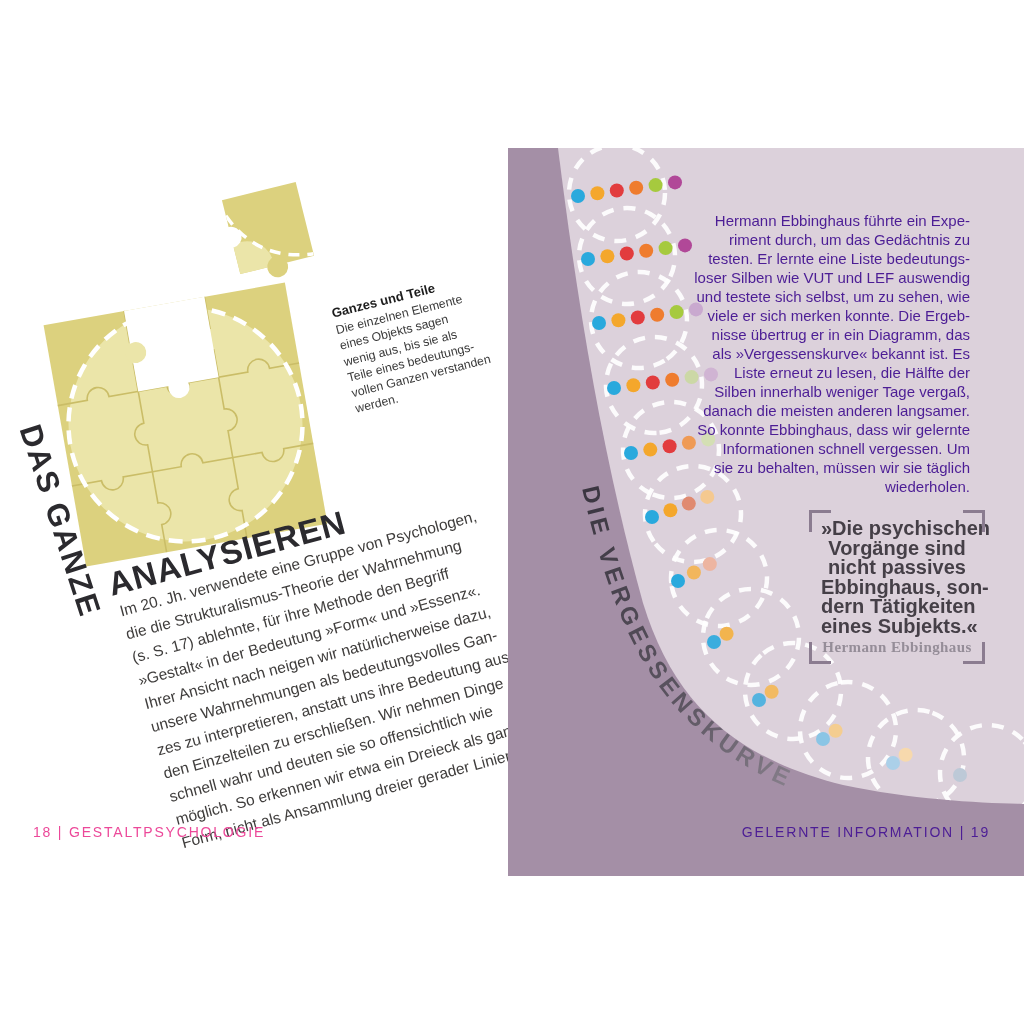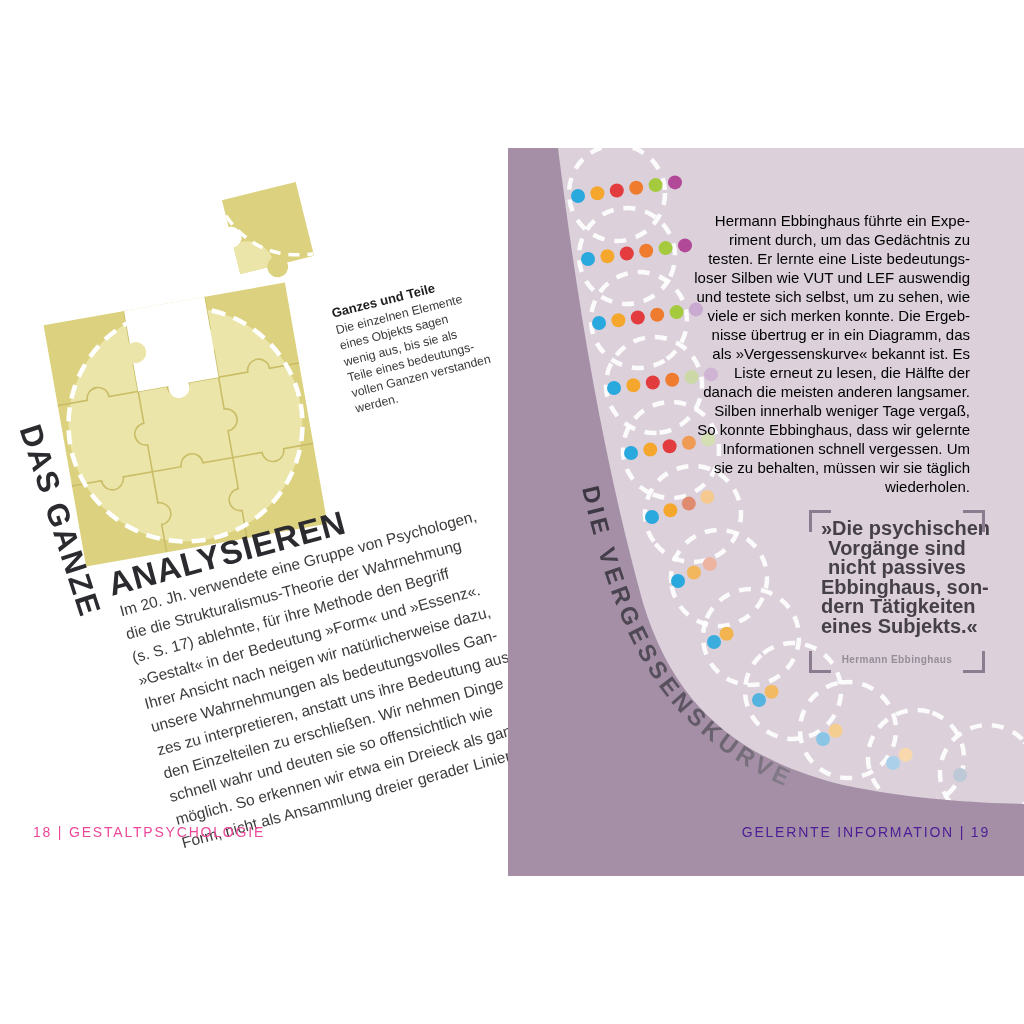--- a/index.html
+++ b/index.html
@@ -21,25 +21,25 @@
   .caption-title{font-size:13px;font-weight:bold;color:#1d1d1d;margin-bottom:2px;}
   .caption-lines div{font-size:12.3px;line-height:16.3px;white-space:nowrap;}
   .body-left{position:absolute;left:117px;top:452px;transform:rotate(-15deg);
      transform-origin:left top;color:#3f3d3c;}
   .body-left div{font-size:15.5px;line-height:24px;white-space:nowrap;}
   .footer{position:absolute;top:676px;font-size:14px;letter-spacing:1.8px;}
   #footer-left{left:33px;color:#ec4899;}
   #footer-right{right:34px;color:#4c1d95;text-align:right;}
   
   #curve-svg{position:absolute;left:0;top:0;}
-  .para-right{position:absolute;right:54px;top:63px;width:300px;text-align:right;color:#000000;}
+  .para-right{position:absolute;right:54px;top:63px;width:300px;text-align:right;color:#4c1d95;}
   .para-right div{font-size:15px;line-height:19px;white-space:nowrap;}
   .quote{position:absolute;left:313px;top:364px;width:152px;padding:7px 0 6px 0;text-align:center;}
   .quote-lines div{font-size:20px;line-height:19.5px;font-weight:bold;color:#453f47;white-space:nowrap;}
-  .quote-attr{margin-top:18px;font-size:10px;font-weight:bold;color:#958d98;letter-spacing:.4px;}
+  .quote-attr{margin-top:3px;font-size:15px;font-weight:bold;color:#958d98;letter-spacing:.4px;font-family:Liberation Serif, serif;}
   .bracket{position:absolute;width:19px;height:19px;border:0 solid #8b7c90;}
   .bk-tl{left:-12px;top:-2px;border-left-width:3.5px;border-top-width:3.5px;}
   .bk-tr{right:-12px;top:-2px;border-right-width:3.5px;border-top-width:3.5px;}
   .bk-bl{left:-12px;bottom:-2px;border-left-width:3.5px;border-bottom-width:3.5px;}
   .bk-br{right:-12px;bottom:-2px;border-right-width:3.5px;border-bottom-width:3.5px;}
   .ring{stroke:#fff;stroke-width:4.5;fill:none;opacity:.9;stroke-dasharray:12 10;}
 </style>
 </head>
 <body>
 
@@ -205,22 +205,22 @@
     <div class="para-right">
         <div>Hermann Ebbinghaus führte ein Expe-</div>
         <div>riment durch, um das Gedächtnis zu</div>
         <div>testen. Er lernte eine Liste bedeutungs-</div>
         <div>loser Silben wie VUT und LEF auswendig</div>
         <div>und testete sich selbst, um zu sehen, wie</div>
         <div>viele er sich merken konnte. Die Ergeb-</div>
         <div>nisse übertrug er in ein Diagramm, das</div>
         <div>als »Vergessenskurve« bekannt ist. Es</div>
         <div>Liste erneut zu lesen, die Hälfte der</div>
+        <div>Silben innerhalb weniger Tage vergaß,</div>
         <div>danach die meisten anderen langsamer.</div>
-        <div>Silben innerhalb weniger Tage vergaß,</div>
         <div>So konnte Ebbinghaus, dass wir gelernte</div>
         <div>Informationen schnell vergessen. Um</div>
         <div>sie zu behalten, müssen wir sie täglich</div>
         <div>wiederholen.</div>
       </div>
 
     <div class="quote">
       <span class="bracket bk-tl"></span>
       <span class="bracket bk-tr"></span>
       <span class="bracket bk-bl"></span>

